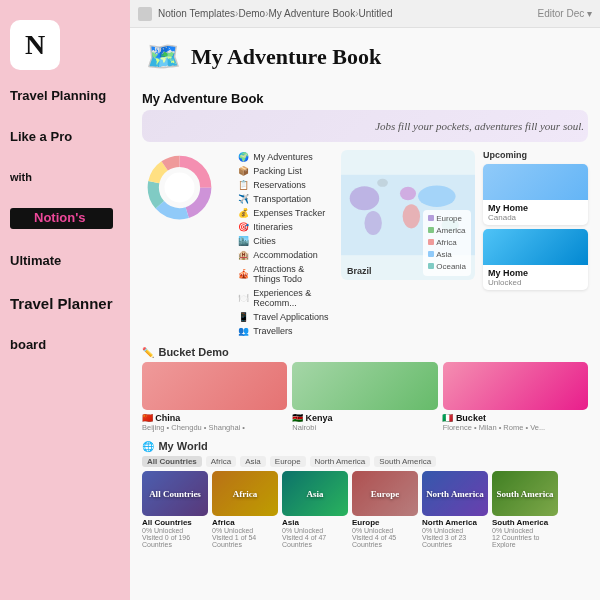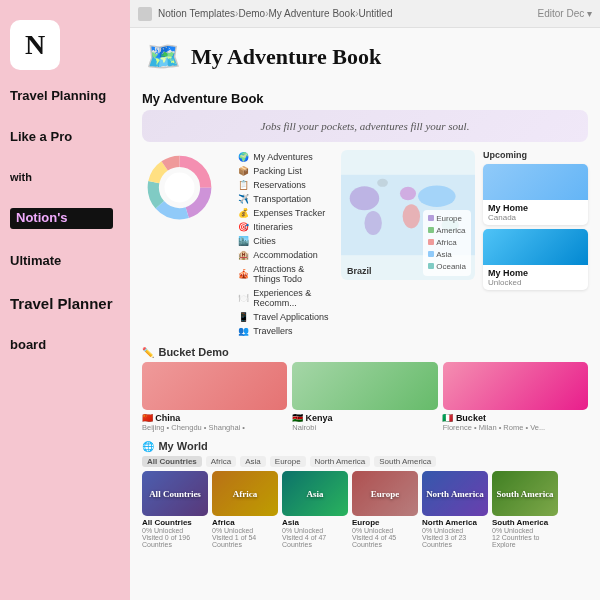--- a/index.html
+++ b/index.html
@@ -53,22 +53,22 @@
 
     .left-label {
       font-size: 13px;
       font-weight: 600;
       color: #111;
       line-height: 1.3;
     }
 
     .left-label.white-bg {
       background: #111;
-      color: #f0abfc;
-      padding: 2px 6px;
+      color: #ec4899;
+      padding: 2px 24px;
       border-radius: 3px;
       font-size: 13px;
     }
 
     .left-label.large {
       font-size: 15px;
       font-weight: 700;
     }
 
     
@@ -160,23 +160,23 @@
       font-size: 13px;
       font-weight: 700;
       color: #111;
       margin: 8px 0 4px;
     }
 
     
     .quote-banner {
       background: linear-gradient(135deg, #e8e0f0 0%, #f0e8f8 100%);
       border-radius: 8px;
-      padding: 10px 26px;
+      padding: 10px 4px;
       margin-bottom: 8px;
-      text-align: center;
+      text-align: right;
     }
 
     .quote-text {
       font-size: 11px;
       font-style: italic;
       color: #555;
       font-family: Georgia, serif;
     }
 
     

